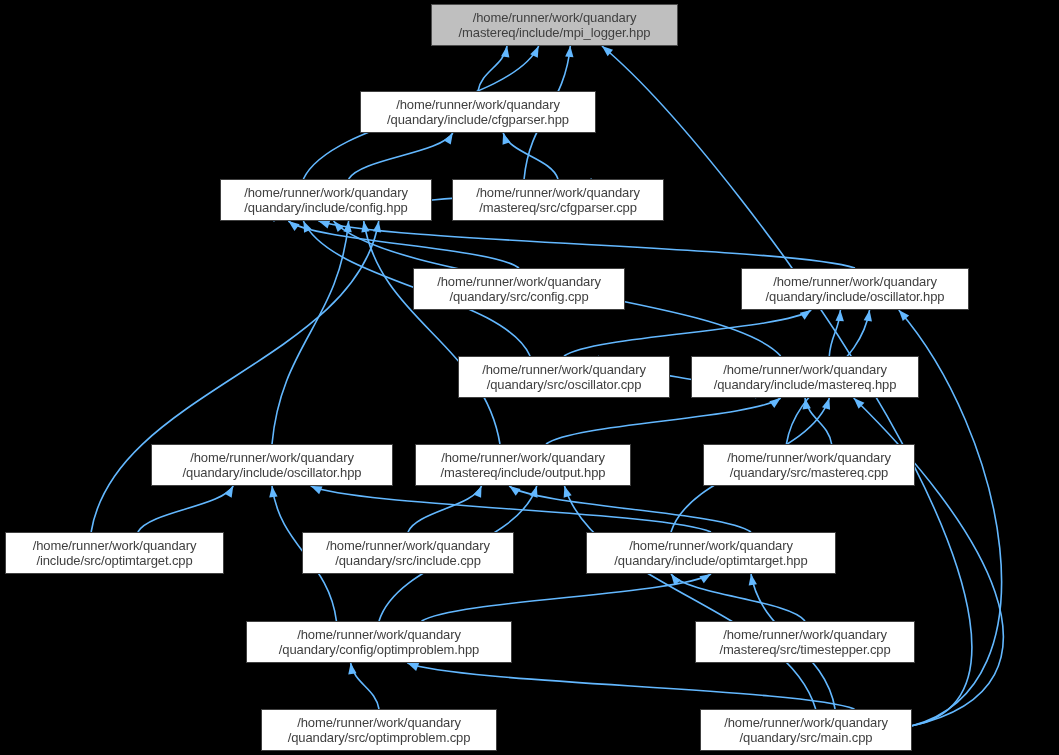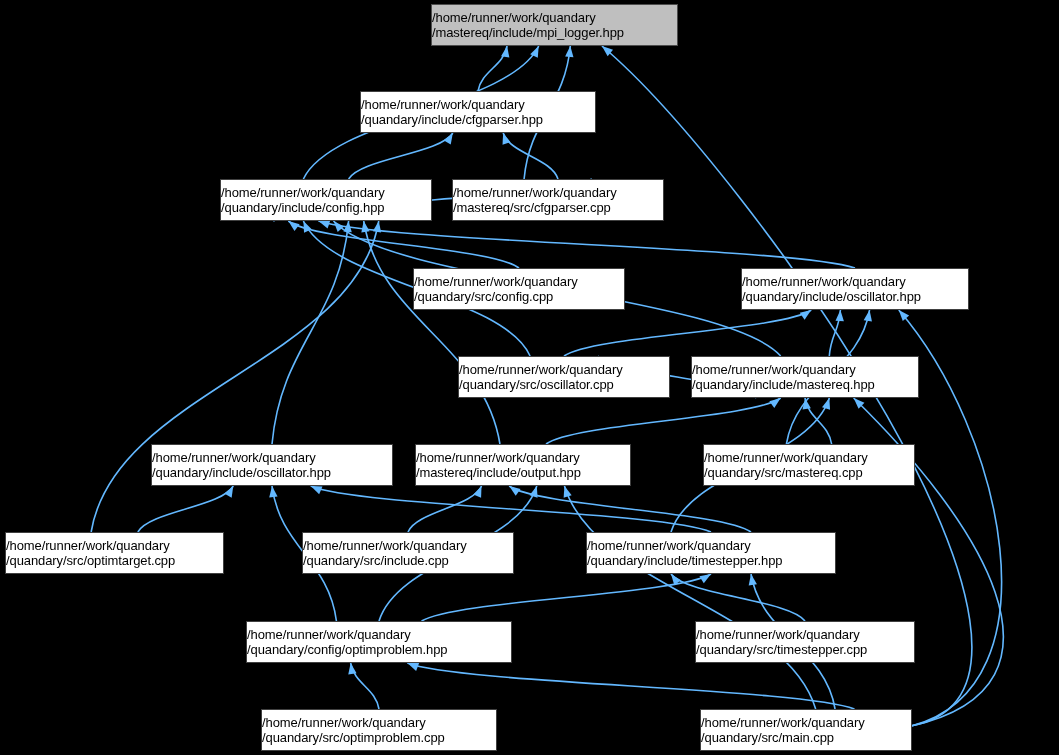--- a/index.html
+++ b/index.html
@@ -1,21 +1,21 @@
 <!DOCTYPE html>
 <html><head>
 <meta charset="utf-8">
 <style>
   html,body{margin:0;padding:0;background:#000;}
   body{width:1059px;height:755px;overflow:hidden;font-family:"Liberation Sans",sans-serif;}
   #graph{position:relative;width:1059px;height:755px;background:#000;}
   #graph svg{position:absolute;left:0;top:0;}
   .node{position:absolute;box-sizing:border-box;border:1px solid #404040;
-        background:#ffffff;color:#000000;display:flex;flex-direction:column;
-        align-items:flex-start;justify-content:center;line-height:1.18;
+        background:#ffffff;color:#404040;display:flex;flex-direction:column;
+        align-items:center;justify-content:center;line-height:1.18;
         font-size:13px;white-space:nowrap;letter-spacing:-0.1px;}
   .node.root{background:#bfbfbf;border-color:#4d4d4d;}
   .node .l1,.node .l2{display:block;}
 </style>
 </head>
 <body>
 
 <div id="graph">
   <svg id="edges" width="1059" height="755">
       <path d="M478,91 C481.48912,70.75 503.58688,66.25 507.076,46" fill="none" stroke="#63b8ff" stroke-width="1.6"></path>
@@ -129,37 +129,37 @@
       <div class="node" style="left: 415px; top: 444px; width: 216px; height: 42px;">
         <span class="l1">/home/runner/work/quandary</span>
         <span class="l2">/mastereq/include/output.hpp</span>
       </div>
       <div class="node" style="left: 703px; top: 444px; width: 212px; height: 42px;">
         <span class="l1">/home/runner/work/quandary</span>
         <span class="l2">/quandary/src/mastereq.cpp</span>
       </div>
       <div class="node" style="left: 5px; top: 532px; width: 219px; height: 42px;">
         <span class="l1">/home/runner/work/quandary</span>
-        <span class="l2">/quandary/src/optimtarget.cpp</span>
+        <span class="l2">/include/src/optimtarget.cpp</span>
       </div>
       <div class="node" style="left: 302px; top: 532px; width: 212px; height: 42px;">
         <span class="l1">/home/runner/work/quandary</span>
         <span class="l2">/quandary/src/include.cpp</span>
       </div>
       <div class="node" style="left: 586px; top: 532px; width: 250px; height: 42px;">
         <span class="l1">/home/runner/work/quandary</span>
-        <span class="l2">/quandary/include/timestepper.hpp</span>
+        <span class="l2">/quandary/include/optimtarget.hpp</span>
       </div>
       <div class="node" style="left: 246px; top: 621px; width: 266px; height: 42px;">
         <span class="l1">/home/runner/work/quandary</span>
         <span class="l2">/quandary/config/optimproblem.hpp</span>
       </div>
       <div class="node" style="left: 695px; top: 621px; width: 220px; height: 42px;">
         <span class="l1">/home/runner/work/quandary</span>
-        <span class="l2">/quandary/src/timestepper.cpp</span>
+        <span class="l2">/mastereq/src/timestepper.cpp</span>
       </div>
       <div class="node" style="left: 261px; top: 709px; width: 236px; height: 42px;">
         <span class="l1">/home/runner/work/quandary</span>
         <span class="l2">/quandary/src/optimproblem.cpp</span>
       </div>
       <div class="node" style="left: 700px; top: 709px; width: 212px; height: 42px;">
         <span class="l1">/home/runner/work/quandary</span>
         <span class="l2">/quandary/src/main.cpp</span>
       </div>
     </div>

